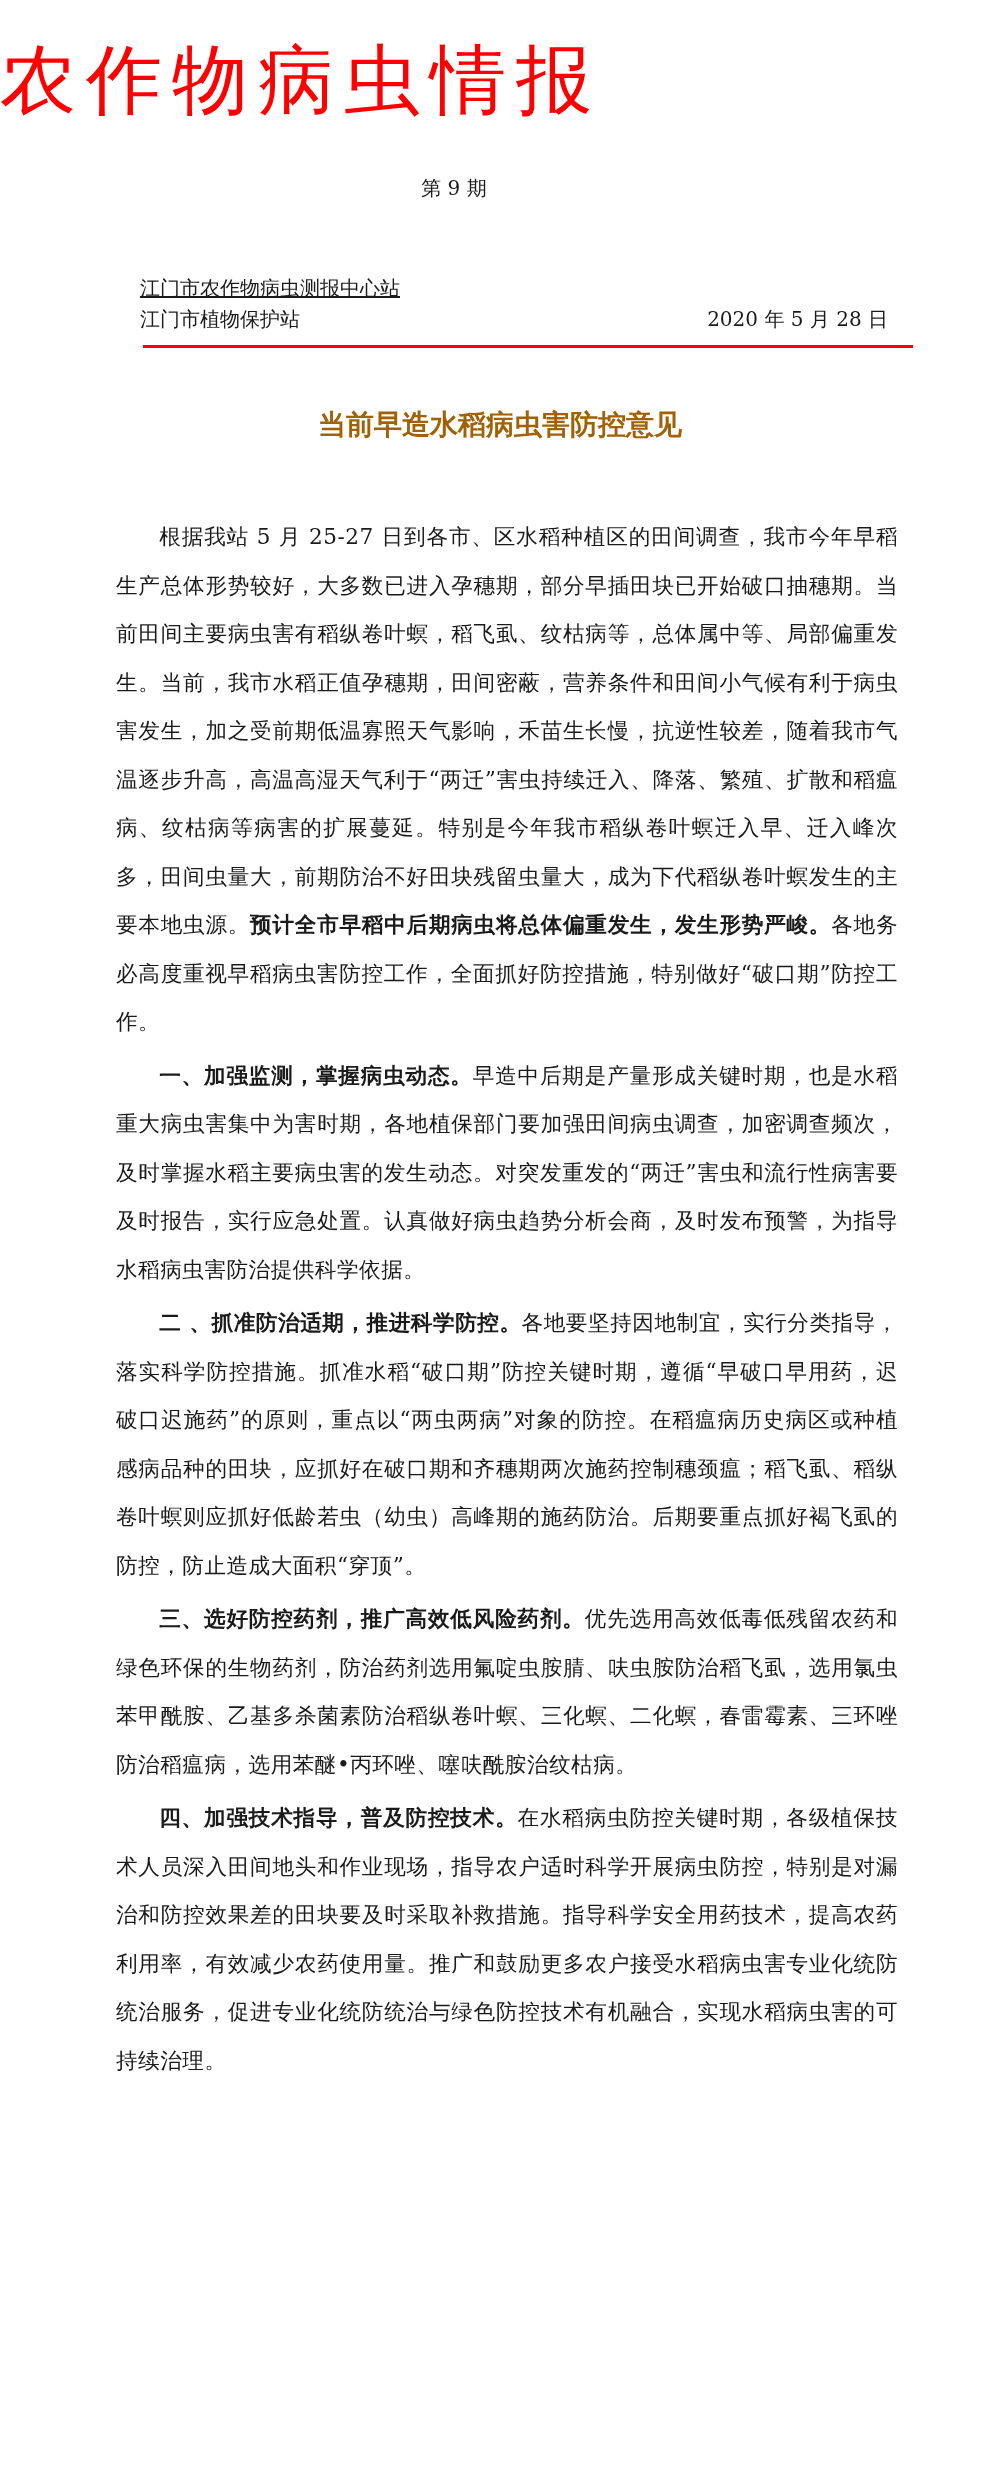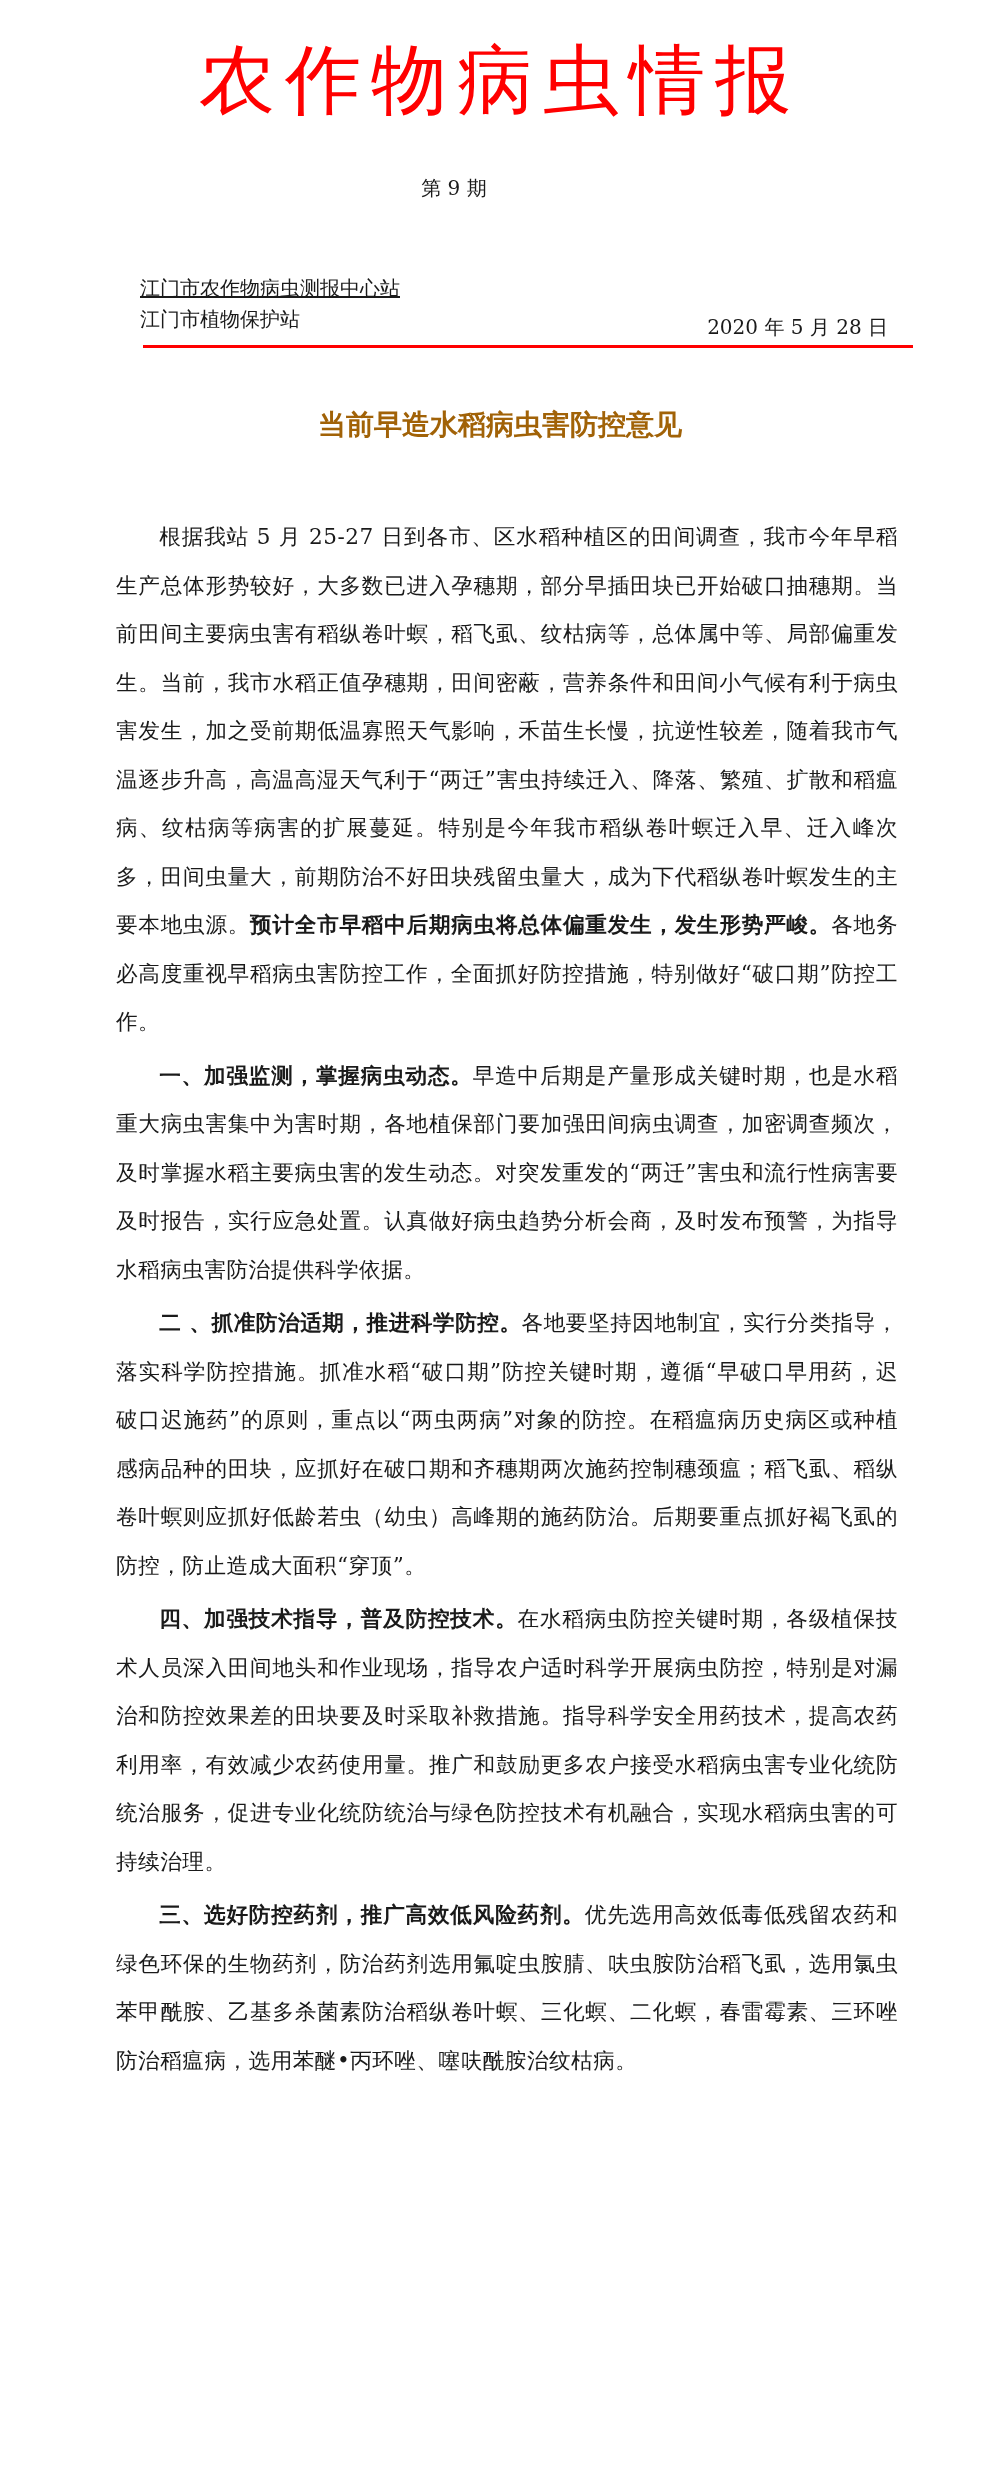--- a/index.html
+++ b/index.html
@@ -1,34 +1,34 @@
 <!DOCTYPE html>
 <html><head>
 <meta charset="utf-8">
 <style>
   html, body { margin: 0; padding: 0; background: #ffffff; }
   body { width: 1000px; height: 2465px; position: relative; overflow: hidden; color: #1a1a1a; }
   .masthead {
-    position: absolute; top: 30px; left: 0; width: 1000px; text-align: center;
+    position: absolute; top: 30px; left: 0; width: 1000px; 
     color: #ff0000; font-family: "DejaVu Serif", serif; font-size: 76px; letter-spacing: 10px;
     line-height: 100px; font-weight: normal;
   }
   .issue {
     position: absolute; top: 174px; left: 0; width: 908px; text-align: center;
     font-family: "DejaVu Serif", serif; font-size: 20px; line-height: 28px;
   }
   .org {
     position: absolute; left: 140px; font-family: "DejaVu Serif", serif;
     font-size: 20px; line-height: 28px;
   }
   .org1 { top: 274px; text-decoration: underline; }
   .org2 { top: 305px; }
   .date {
     position: absolute; top: 305px; right: 112px; font-family: "DejaVu Serif", serif;
-    font-size: 20px; line-height: 28px; margin-top: 8px;
+    font-size: 20px; line-height: 28px;
   }
   .redline {
     position: absolute; top: 345px; left: 143px; width: 770px; height: 3px; background: #ff0000;
   }
   .article-title {
     position: absolute; top: 405px; left: 0; width: 1000px; text-align: center;
     font-family: "DejaVu Sans", sans-serif; font-weight: bold; font-size: 28px; line-height: 40px;
     color: #a16207;
   }
   .body {
@@ -48,15 +48,15 @@
 <div class="org org2">江门市植物保护站</div>
 <div class="date">2020 年 5 月 28 日</div>
 <div class="redline"></div>
 
 <div class="article-title">当前早造水稻病虫害防控意见</div>
 
 <div class="body">
   <p><span>根据我站 5 月 25-27 日到各市、区水稻种植区的田间调查，我市今年早稻生产总体形势较好，大多数已进入孕穗期，部分早插田块已开始破口抽穗期。当前田间主要病虫害有稻纵卷叶螟，稻飞虱、纹枯病等，总体属中等、局部偏重发生。当前，我市水稻正值孕穗期，田间密蔽，营养条件和田间小气候有利于病虫害发生，加之受前期低温寡照天气影响，禾苗生长慢，抗逆性较差，随着我市气温逐步升高，高温高湿天气利于“两迁”害虫持续迁入、降落、繁殖、扩散和稻瘟病、纹枯病等病害的扩展蔓延。特别是今年我市稻纵卷叶螟迁入早、迁入峰次多，田间虫量大，前期防治不好田块残留虫量大，成为下代稻纵卷叶螟发生的主要本地虫源。</span><b>预计全市早稻中后期病虫将总体偏重发生，发生形势严峻。</b><span>各地务必高度重视早稻病虫害防控工作，全面抓好防控措施，特别做好“破口期”防控工作。</span></p>
   <p><b>一、加强监测，掌握病虫动态。</b><span>早造中后期是产量形成关键时期，也是水稻重大病虫害集中为害时期，各地植保部门要加强田间病虫调查，加密调查频次，及时掌握水稻主要病虫害的发生动态。对突发重发的“两迁”害虫和流行性病害要及时报告，实行应急处置。认真做好病虫趋势分析会商，及时发布预警，为指导水稻病虫害防治提供科学依据。</span></p>
   <p><b>二 、抓准防治适期，推进科学防控。</b><span>各地要坚持因地制宜，实行分类指导，落实科学防控措施。抓准水稻“破口期”防控关键时期，遵循“早破口早用药，迟破口迟施药”的原则，重点以“两虫两病”对象的防控。在稻瘟病历史病区或种植感病品种的田块，应抓好在破口期和齐穗期两次施药控制穗颈瘟；稻飞虱、稻纵卷叶螟则应抓好低龄若虫（幼虫）高峰期的施药防治。后期要重点抓好褐飞虱的防控，防止造成大面积“穿顶”。</span></p>
+  <p><b>三、选好防控药剂，推广高效低风险药剂。</b><span>优先选用高效低毒低残留农药和绿色环保的生物药剂，防治药剂选用氟啶虫胺腈、呋虫胺防治稻飞虱，选用氯虫苯甲酰胺、乙基多杀菌素防治稻纵卷叶螟、三化螟、二化螟，春雷霉素、三环唑防治稻瘟病，选用苯醚•丙环唑、噻呋酰胺治纹枯病。</span></p>
   <p><b>四、加强技术指导，普及防控技术。</b><span>在水稻病虫防控关键时期，各级植保技术人员深入田间地头和作业现场，指导农户适时科学开展病虫防控，特别是对漏治和防控效果差的田块要及时采取补救措施。指导科学安全用药技术，提高农药利用率，有效减少农药使用量。推广和鼓励更多农户接受水稻病虫害专业化统防统治服务，促进专业化统防统治与绿色防控技术有机融合，实现水稻病虫害的可持续治理。</span></p>
-  <p><b>三、选好防控药剂，推广高效低风险药剂。</b><span>优先选用高效低毒低残留农药和绿色环保的生物药剂，防治药剂选用氟啶虫胺腈、呋虫胺防治稻飞虱，选用氯虫苯甲酰胺、乙基多杀菌素防治稻纵卷叶螟、三化螟、二化螟，春雷霉素、三环唑防治稻瘟病，选用苯醚•丙环唑、噻呋酰胺治纹枯病。</span></p>
 </div>
 
 </body></html>

